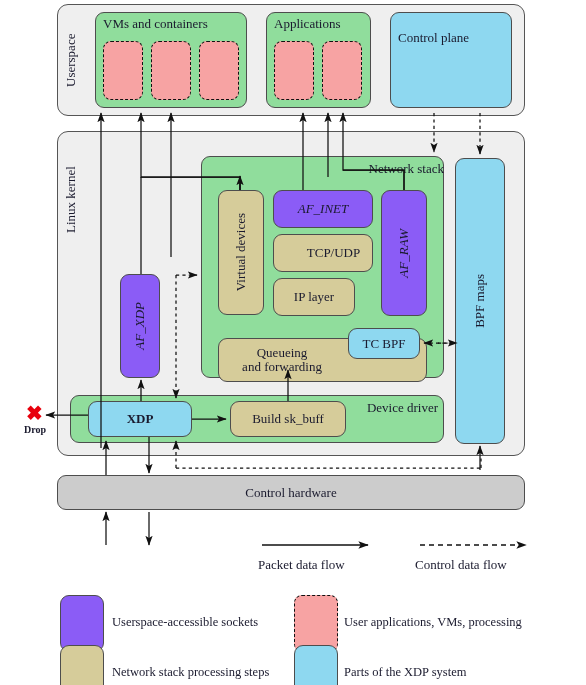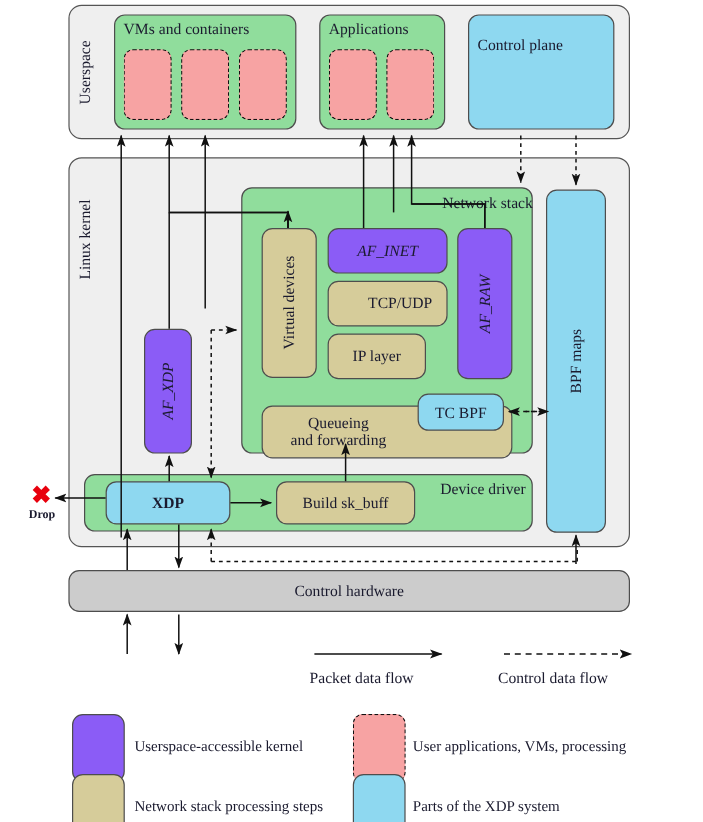--- a/index.html
+++ b/index.html
@@ -109,21 +109,21 @@
     <span style="font-size:13px;">Control hardware</span>
   </div>
 
   <div class="droplbl" style="left:26px;top:403px;font-size:20px;color:#e8000d;line-height:1;">✖</div>
   <div class="droplbl" style="left:24px;top:424px;">Drop</div>
 
   <div class="flowlbl" style="left:258px;top:557px;">Packet data flow</div>
   <div class="flowlbl" style="left:415px;top:557px;">Control data flow</div>
 
   <div class="legend-sw purplebox" style="left:60px;top:595px;"></div>
-  <div class="legend-txt" style="left:112px;top:615px;">Userspace-accessible kernel</div>
+  <div class="legend-txt" style="left:112px;top:615px;">Userspace-accessible sockets</div>
 
   <div class="legend-sw pinkbox" style="left:294px;top:595px;"></div>
   <div class="legend-txt" style="left:344px;top:615px;">User applications, VMs, processing</div>
 
   <div class="legend-sw tanbox" style="left:60px;top:645px;"></div>
   <div class="legend-txt" style="left:112px;top:665px;">Network stack processing steps</div>
 
   <div class="legend-sw bluebox" style="left:294px;top:645px;"></div>
   <div class="legend-txt" style="left:344px;top:665px;">Parts of the XDP system</div>
 

